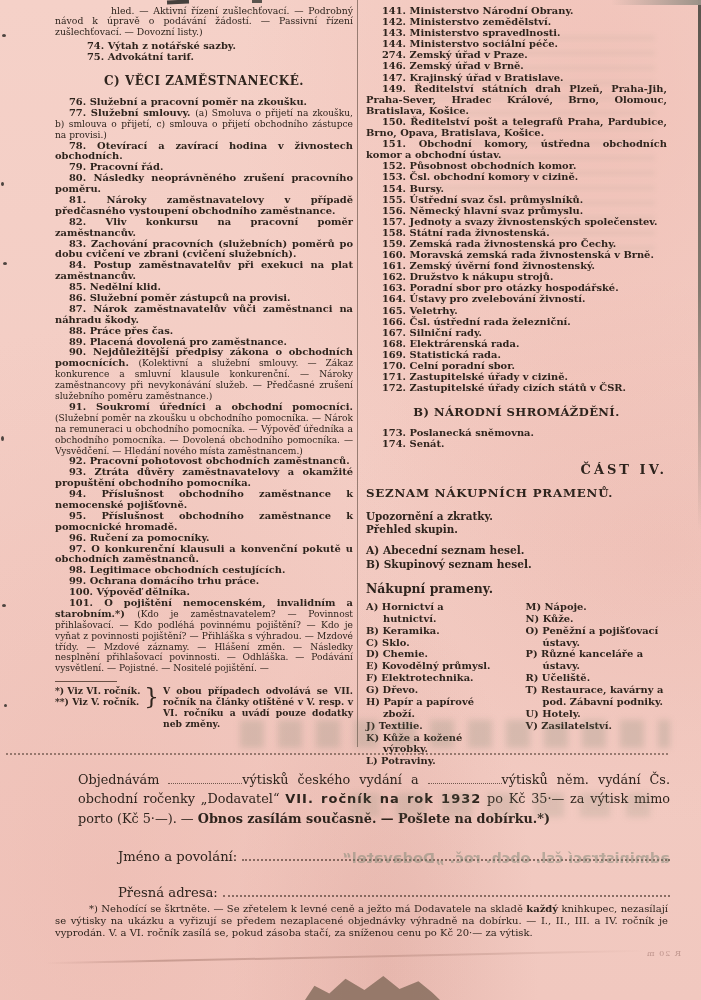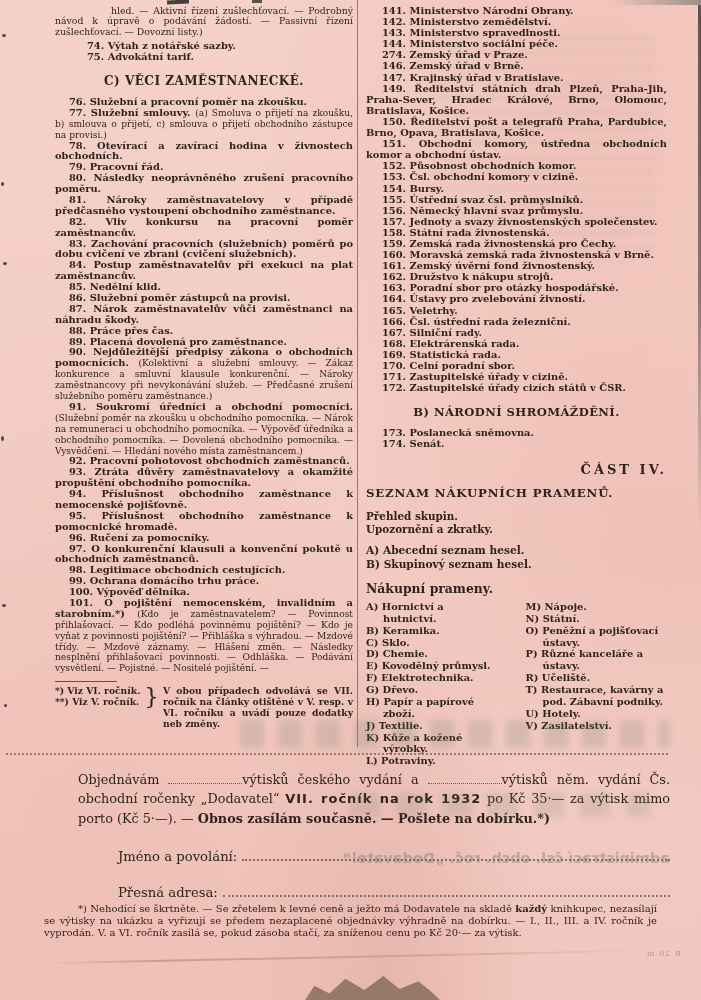--- a/index.html
+++ b/index.html
@@ -50,21 +50,21 @@
   .sep{position:absolute;left:6px;top:753px;width:662px;border-top:2px dotted rgba(78,58,48,.55);}
   .form{position:absolute;left:78px;top:770px;width:592px;}
   .order{font-size:12.8px;line-height:1.5;text-align:justify;}
   .blank{display:inline-block;width:74px;height:11px;border-bottom:1px dotted rgba(80,60,50,.8);}
   .ed{font-family:"DejaVu Sans", sans-serif;font-weight:bold;font-size:13px;letter-spacing:1px;}
   .b{font-weight:bold;}
   .fline{display:flex;align-items:flex-end;margin-top:21px;font-size:13.2px;}
   .fline .flabel{margin-right:5px;padding-left:40px;white-space:nowrap;}
   .dots{flex:1;border-bottom:2px dotted rgba(80,60,50,.65);margin-bottom:3px;}
 
-  .footer{position:absolute;left:44px;top:903px;width:613px;font-size:10px;line-height:1.22;text-align:justify;}
+  .footer{position:absolute;left:55px;top:903px;width:613px;font-size:10px;line-height:1.22;text-align:justify;}
   .footer p{text-indent:34px;}
 
   
   .edge-right{position:absolute;right:0;top:0;width:3px;height:530px;
     background:linear-gradient(#5a544d,#847a6f 55%,transparent);}
   .edge-top-right{position:absolute;right:0;top:0;width:90px;height:5px;
     background:linear-gradient(90deg,transparent,#9b9288);}
   .mark-top1{position:absolute;left:167px;top:0;width:22px;height:4px;background:#46413d;transform:rotate(-3deg);}
   .mark-top2{position:absolute;left:252px;top:0;width:10px;height:3px;background:#5a544e;}
   .speck{position:absolute;background:#4c443f;border-radius:50%;}
@@ -232,22 +232,22 @@
   <p class="item"><span class="num">172.</span> <span class="t">Zastupitelské úřady cizích států v ČSR.</span> </p>
 </div>
     <h3 class="r-head">B) NÁRODNÍ SHROMÁŽDĚNÍ.</h3>
     <div>
   <p class="item"><span class="num">173.</span> <span class="t">Poslanecká sněmovna.</span> </p>
 
   <p class="item"><span class="num">174.</span> <span class="t">Senát.</span> </p>
 </div>
     <h2 class="part">ČÁST IV.</h2>
     <h3 class="part-sub">SEZNAM NÁKUPNÍCH PRAMENŮ.</h3>
+    <p class="rnote">Upozornění a zkratky.</p>
     <p class="rnote">Přehled skupin.</p>
-    <p class="rnote">Upozornění a zkratky.</p>
     <div class="ab">
   <p class="group"><span class="gl">A)</span> <span>Abecední seznam hesel.</span></p>
 
   <p class="group"><span class="gl">B)</span> <span>Skupinový seznam hesel.</span></p>
 </div>
     <p class="src-head">Nákupní prameny.</p>
     <div class="groups">
       <div class="gcol">
   <p class="group"><span class="gl">A)</span> <span>Hornictví a hutnictví.</span></p>
 
@@ -267,21 +267,21 @@
 
   <p class="group"><span class="gl">J)</span> <span>Textilie.</span></p>
 
   <p class="group"><span class="gl">K)</span> <span>Kůže a kožené výrobky.</span></p>
 
   <p class="group"><span class="gl">L)</span> <span>Potraviny.</span></p>
 </div>
       <div class="gcol g2">
   <p class="group"><span class="gl">M)</span> <span>Nápoje.</span></p>
 
-  <p class="group"><span class="gl">N)</span> <span>Státní.</span></p>
+  <p class="group"><span class="gl">N)</span> <span>Kůže.</span></p>
 
   <p class="group"><span class="gl">O)</span> <span>Peněžní a pojišťovací ústavy.</span></p>
 
   <p class="group"><span class="gl">P)</span> <span>Různé kanceláře a ústavy.</span></p>
 
   <p class="group"><span class="gl">R)</span> <span>Učeliště.</span></p>
 
   <p class="group"><span class="gl">T)</span> <span>Restaurace, kavárny a pod. Zábavní podniky.</span></p>
 
   <p class="group"><span class="gl">U)</span> <span>Hotely.</span></p>

